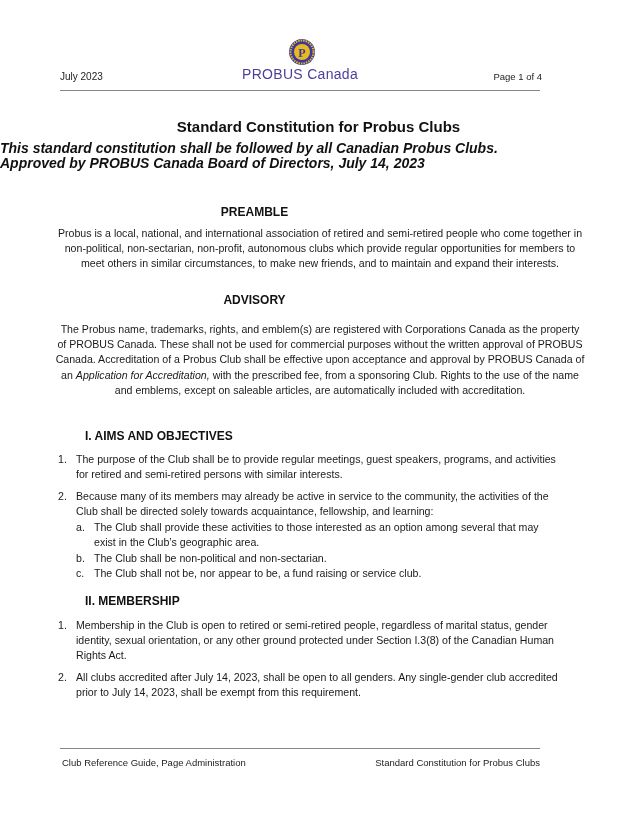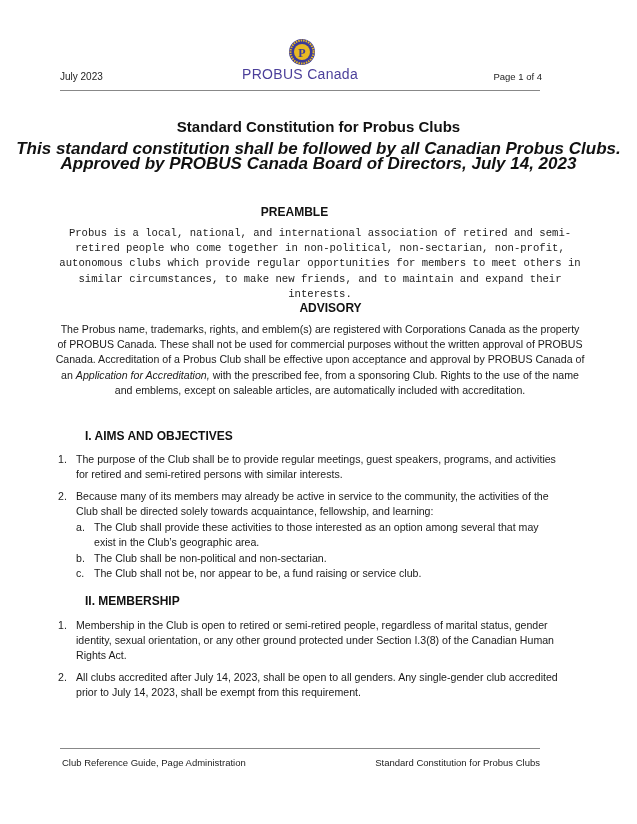--- a/index.html
+++ b/index.html
@@ -9,25 +9,25 @@
 
     .hdr-left { position: absolute; left: 60px; top: 71px; font-size: 10px; color: #222; }
     .hdr-right { position: absolute; right: 95px; top: 71px; font-size: 9.5px; color: #222; }
     .logo { position: absolute; left: 288px; top: 38px; width: 28px; height: 28px; }
     .brand { position: absolute; left: 0; width: 600px; text-align: center; top: 66px;
              font-size: 14px; font-weight: normal; color: #4b3f9a; letter-spacing: 0.3px; }
     .hdr-rule { position: absolute; left: 60px; width: 480px; top: 90px; height: 1px; background: #888; }
 
     .title { position: absolute; left: 0; width: 637px; top: 118px; text-align: center;
              font-size: 15px; font-weight: bold; color: #111; }
-    .subtitle { position: absolute; left: 0; width: 637px; top: 141px; text-align: center;
-                font-size: 17px; font-weight: bold; font-style: italic; line-height: 15px; color: #111; }
+    .subtitle { position: absolute; left: 0; width: 637px; top: 141px; 
+                font-size: 14px; font-weight: bold; font-style: italic; line-height: 15px; color: #111; }
 
     .sec-center { position: absolute; left: 0; width: 509px; text-align: center;
-                  font-size: 12px; font-weight: bold; color: #111; margin-left: 40px; }
+                  font-size: 12px; font-weight: bold; color: #111; }
     .para-center { position: absolute; left: 55px; width: 530px; text-align: center;
                    font-size: 10.6px; line-height: 15.2px; color: #1a1a1a; }
     .para-center em { font-style: italic; }
 
     .sec-left { position: absolute; left: 57px; font-size: 12px; font-weight: bold; color: #111; margin-left: 28px; }
 
     .item { position: absolute; left: 58px; width: 500px; font-size: 10.6px; line-height: 15.2px; color: #1a1a1a; }
     .item .num { position: absolute; left: 0; top: 0; }
     .item .txt { margin-left: 18px; display: block; }
     .sub { position: absolute; left: 76px; width: 480px; font-size: 10.6px; line-height: 15.2px; color: #1a1a1a; }
@@ -56,23 +56,23 @@
   <div class="hdr-right">Page 1 of 4</div>
   <div class="hdr-rule"></div>
 
   <div class="title">Standard Constitution for Probus Clubs</div>
   <div class="subtitle">
     <div>This standard constitution shall be followed by all Canadian Probus Clubs.</div>
     <div>Approved by PROBUS Canada Board of Directors, July 14, 2023</div>
   </div>
 
   <div class="sec-center" style="top:205px;">PREAMBLE</div>
-  <div class="para-center" style="top:226px;font-family:Liberation Mono, monospace;">Probus is a local, national, and international association of retired and semi-retired people who come together in non-political, non-sectarian, non-profit, autonomous clubs which provide regular opportunities for members to meet others in similar circumstances, to make new friends, and to maintain and expand their interests.</div>
+  <div class="para-center" style="top:226px;">Probus is a local, national, and international association of retired and semi-retired people who come together in non-political, non-sectarian, non-profit, autonomous clubs which provide regular opportunities for members to meet others in similar circumstances, to make new friends, and to maintain and expand their interests.</div>
 
-  <div class="sec-center" style="top:301px;padding-left:36px;">ADVISORY</div>
+  <div class="sec-center" style="top:293px;">ADVISORY</div>
   <div class="para-center" style="top:322px;"><span>The Probus name, trademarks, rights, and emblem(s) are registered with Corporations Canada as the property of PROBUS Canada. These shall not be used for commercial purposes without the written approval of PROBUS Canada. Accreditation of a Probus Club shall be effective upon acceptance and approval by PROBUS Canada of an </span><em>Application for Accreditation,</em><span> with the prescribed fee, from a sponsoring Club. Rights to the use of the name and emblems, except on saleable articles, are automatically included with accreditation.</span></div>
 
   <div class="sec-left" style="top:429px;">I. AIMS AND OBJECTIVES</div>
 
   <div class="item" style="top:452px;">
     <span class="num">1.</span>
     <span class="txt">The purpose of the Club shall be to provide regular meetings, guest speakers, programs, and activities for retired and semi-retired persons with similar interests.</span>
   </div>
   <div class="item" style="top:489px;">
     <span class="num">2.</span>

